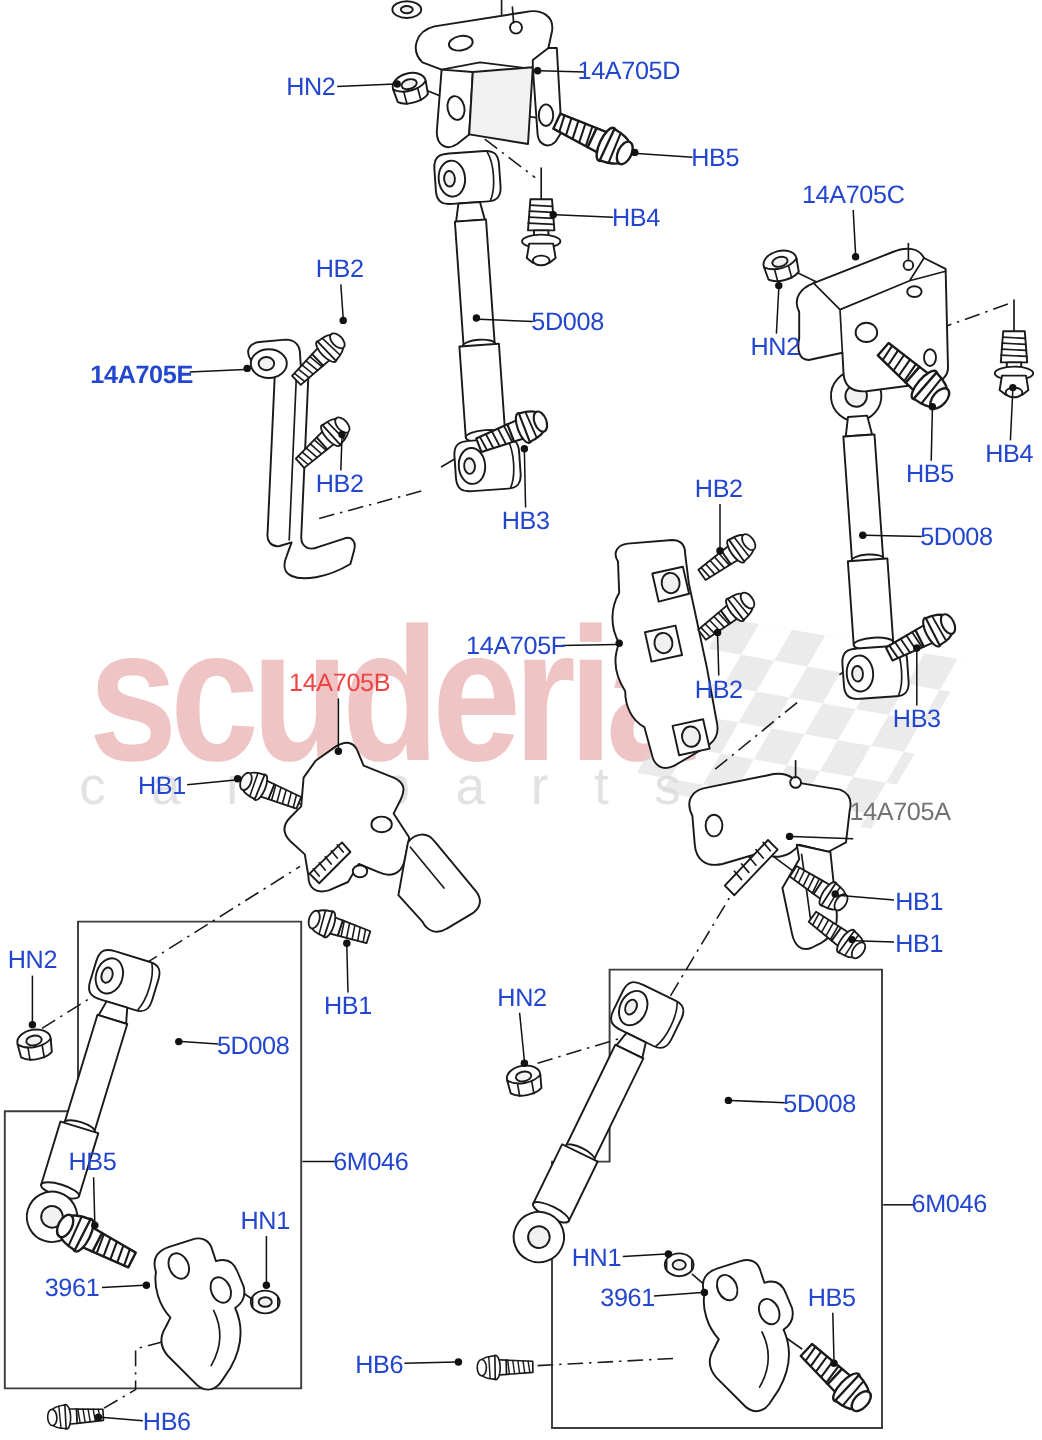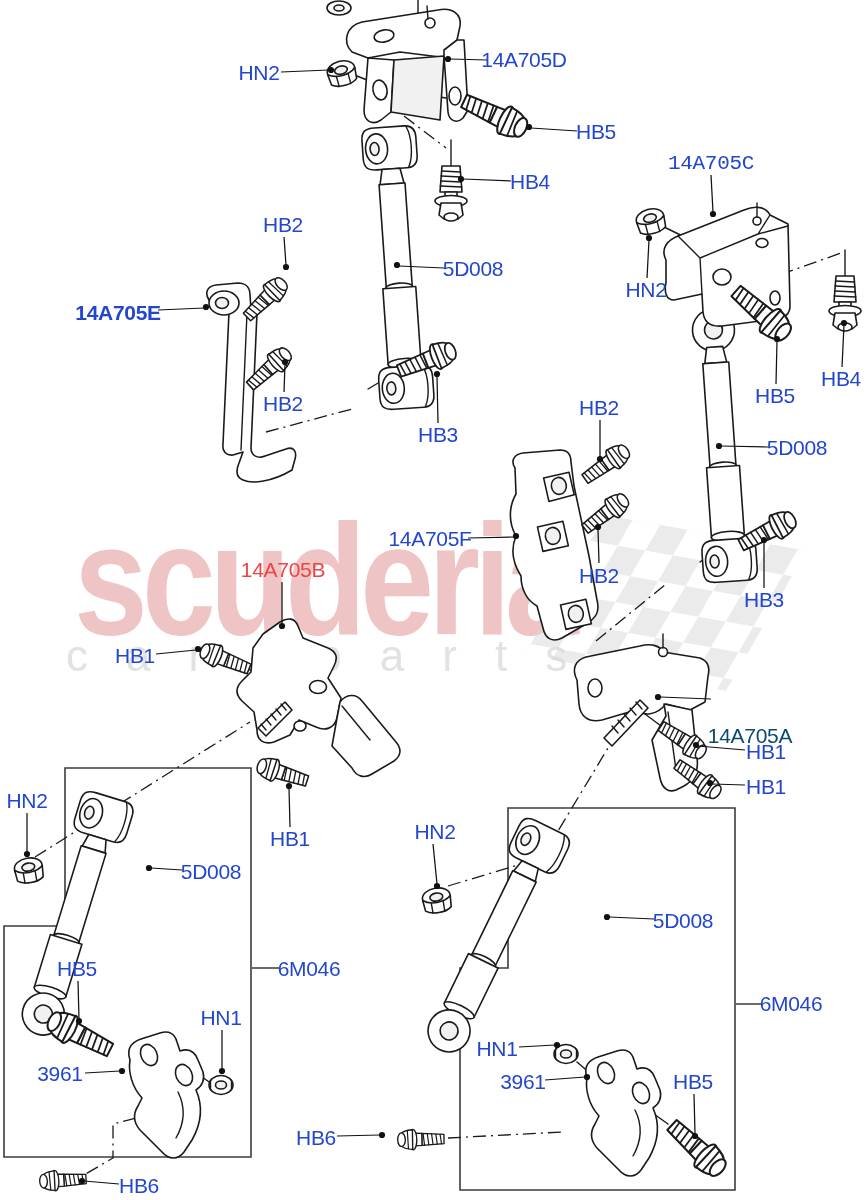--- a/index.html
+++ b/index.html
@@ -328,37 +328,37 @@
         <line x1="337" y1="1136" x2="380" y2="1135" class="ldr"></line>
         <circle cx="382" cy="1135" r="3.1" class="dot"></circle>
       </g>
   </svg>
 
   <div id="labels">
       <div class="part-label" style="left: 259px; top: 73px; color: rgb(35, 70, 207);">HN2</div>
       <div class="part-label" style="left: 524px; top: 60px; color: rgb(35, 70, 207);">14A705D</div>
       <div class="part-label" style="left: 596px; top: 132px; color: rgb(35, 70, 207);">HB5</div>
       <div class="part-label" style="left: 530px; top: 182px; color: rgb(35, 70, 207);">HB4</div>
-      <div class="part-label" style="left: 711px; top: 163px; color: rgb(35, 70, 207); font-family: Liberation Mono, monospace;">14A705C</div>
+      <div class="part-label" style="left: 711px; top: 163px; color: rgb(35, 70, 207);">14A705C</div>
       <div class="part-label" style="left: 646px; top: 290px; color: rgb(35, 70, 207);">HN2</div>
       <div class="part-label" style="left: 775px; top: 396px; color: rgb(35, 70, 207);">HB5</div>
       <div class="part-label" style="left: 841px; top: 379px; color: rgb(35, 70, 207);">HB4</div>
       <div class="part-label" style="left: 283px; top: 225px; color: rgb(35, 70, 207);">HB2</div>
       <div class="part-label" style="left: 118px; top: 313px; color: rgb(35, 70, 207); font-weight: bold;">14A705E</div>
       <div class="part-label" style="left: 473px; top: 269px; color: rgb(35, 70, 207);">5D008</div>
       <div class="part-label" style="left: 283px; top: 404px; color: rgb(35, 70, 207);">HB2</div>
       <div class="part-label" style="left: 438px; top: 435px; color: rgb(35, 70, 207);">HB3</div>
       <div class="part-label" style="left: 599px; top: 408px; color: rgb(35, 70, 207);">HB2</div>
       <div class="part-label" style="left: 797px; top: 448px; color: rgb(35, 70, 207);">5D008</div>
       <div class="part-label" style="left: 430px; top: 539px; color: rgb(35, 70, 207);">14A705F</div>
       <div class="part-label" style="left: 599px; top: 576px; color: rgb(35, 70, 207);">HB2</div>
       <div class="part-label" style="left: 764px; top: 600px; color: rgb(35, 70, 207);">HB3</div>
       <div class="part-label" style="left: 283px; top: 570px; color: #ef4444;">14A705B</div>
       <div class="part-label" style="left: 135px; top: 656px; color: rgb(35, 70, 207);">HB1</div>
-      <div class="part-label" style="left: 750px; top: 736px; color: #0c4a6e;">14A705A</div>
+      <div class="part-label" style="left: 750px; top: 677px; color: #737373;">14A705A</div>
       <div class="part-label" style="left: 766px; top: 752px; color: rgb(35, 70, 207);">HB1</div>
       <div class="part-label" style="left: 766px; top: 787px; color: rgb(35, 70, 207);">HB1</div>
       <div class="part-label" style="left: 290px; top: 839px; color: rgb(35, 70, 207);">HB1</div>
       <div class="part-label" style="left: 435px; top: 832px; color: rgb(35, 70, 207);">HN2</div>
       <div class="part-label" style="left: 27px; top: 801px; color: rgb(35, 70, 207);">HN2</div>
       <div class="part-label" style="left: 211px; top: 872px; color: rgb(35, 70, 207);">5D008</div>
       <div class="part-label" style="left: 77px; top: 969px; color: rgb(35, 70, 207);">HB5</div>
       <div class="part-label" style="left: 309px; top: 969px; color: rgb(35, 70, 207);">6M046</div>
       <div class="part-label" style="left: 221px; top: 1018px; color: rgb(35, 70, 207);">HN1</div>
       <div class="part-label" style="left: 60px; top: 1074px; color: rgb(35, 70, 207);">3961</div>

